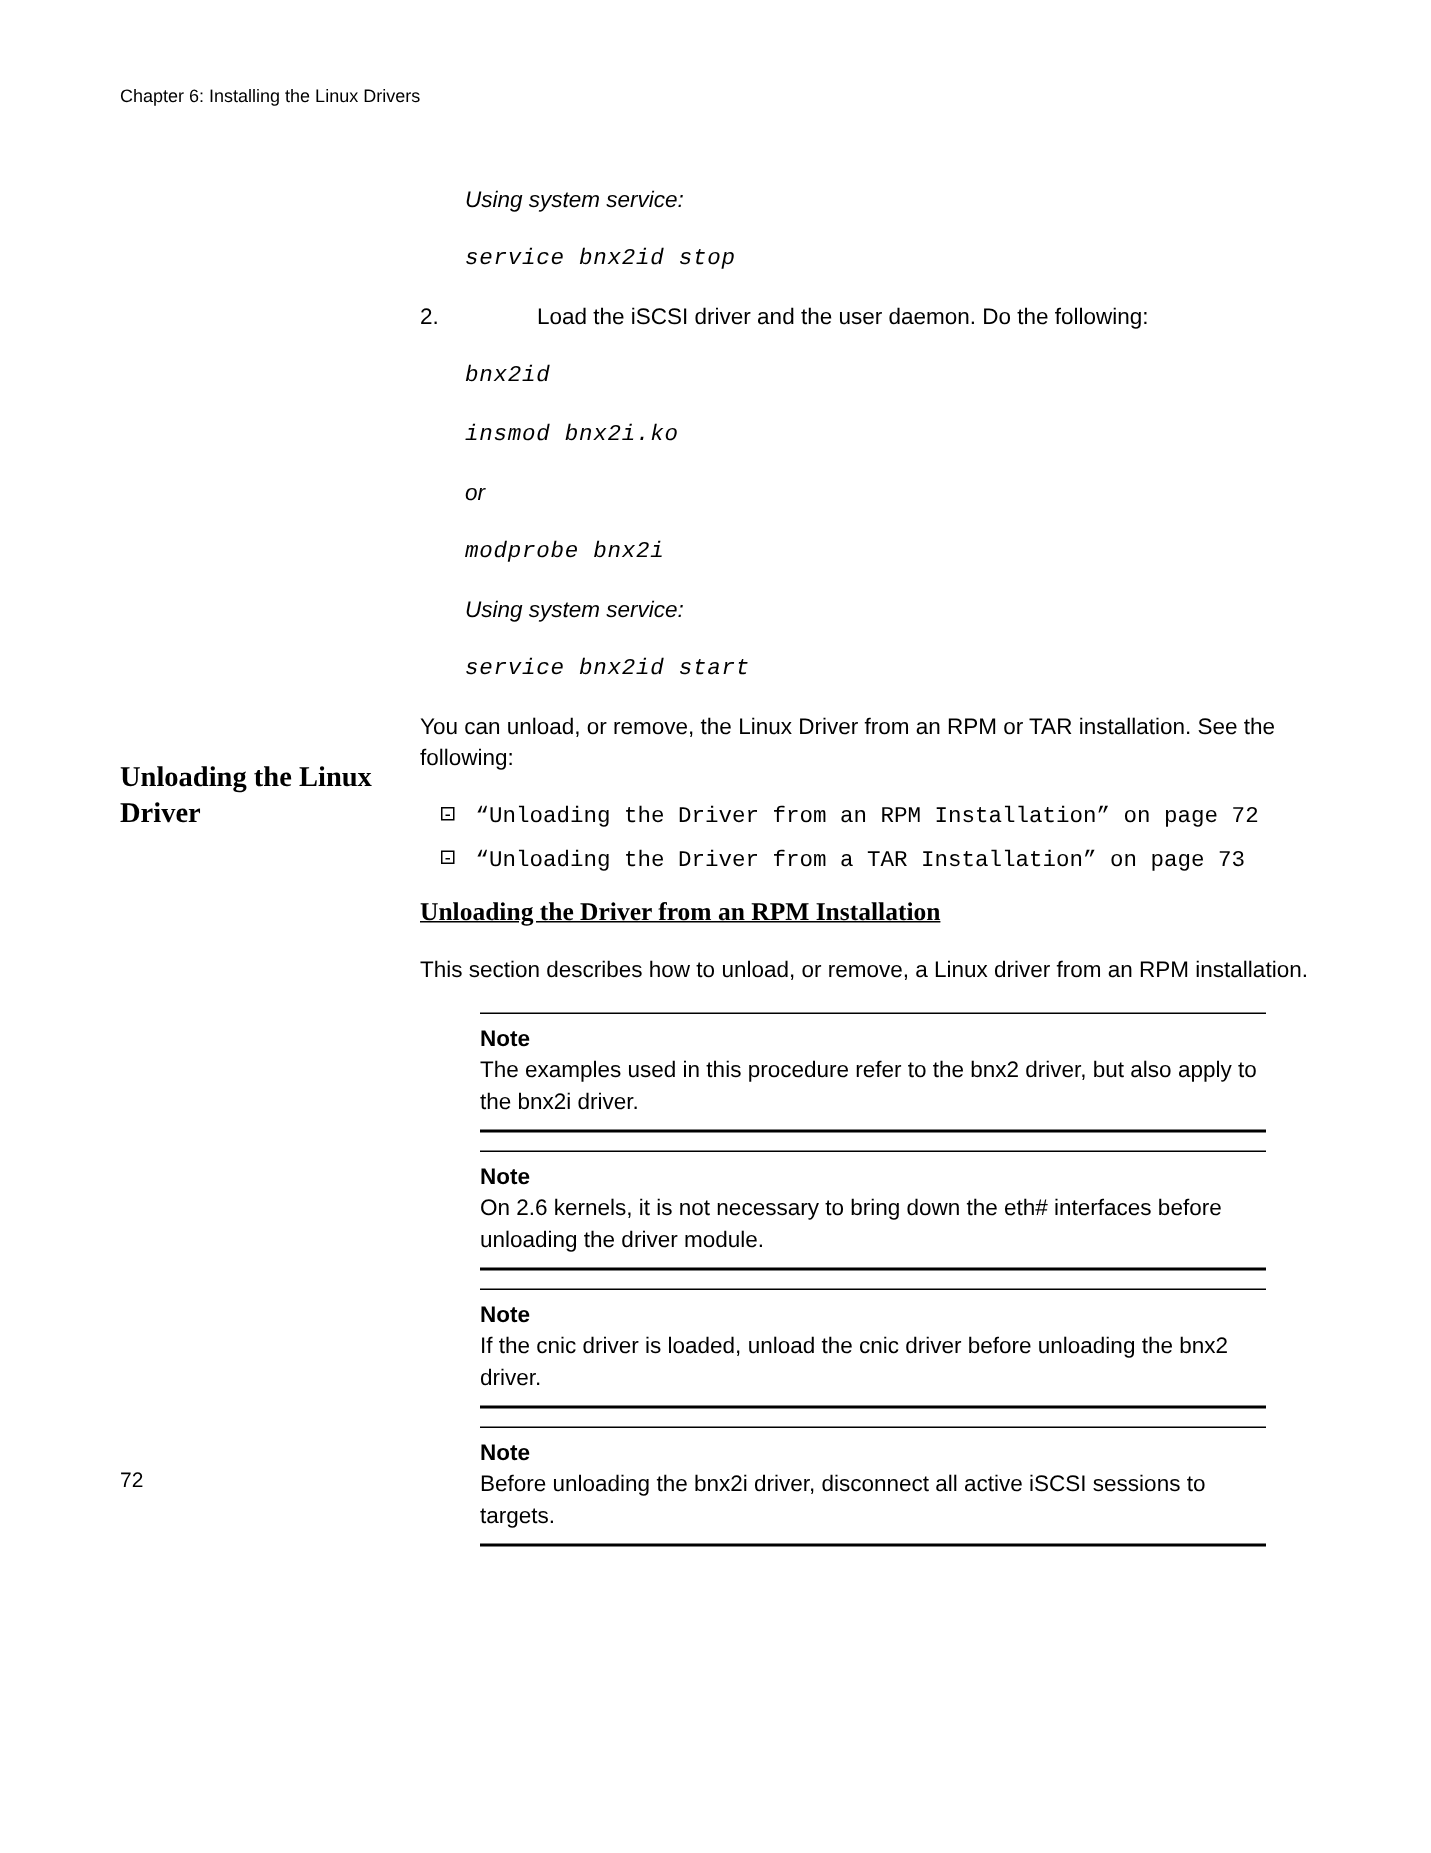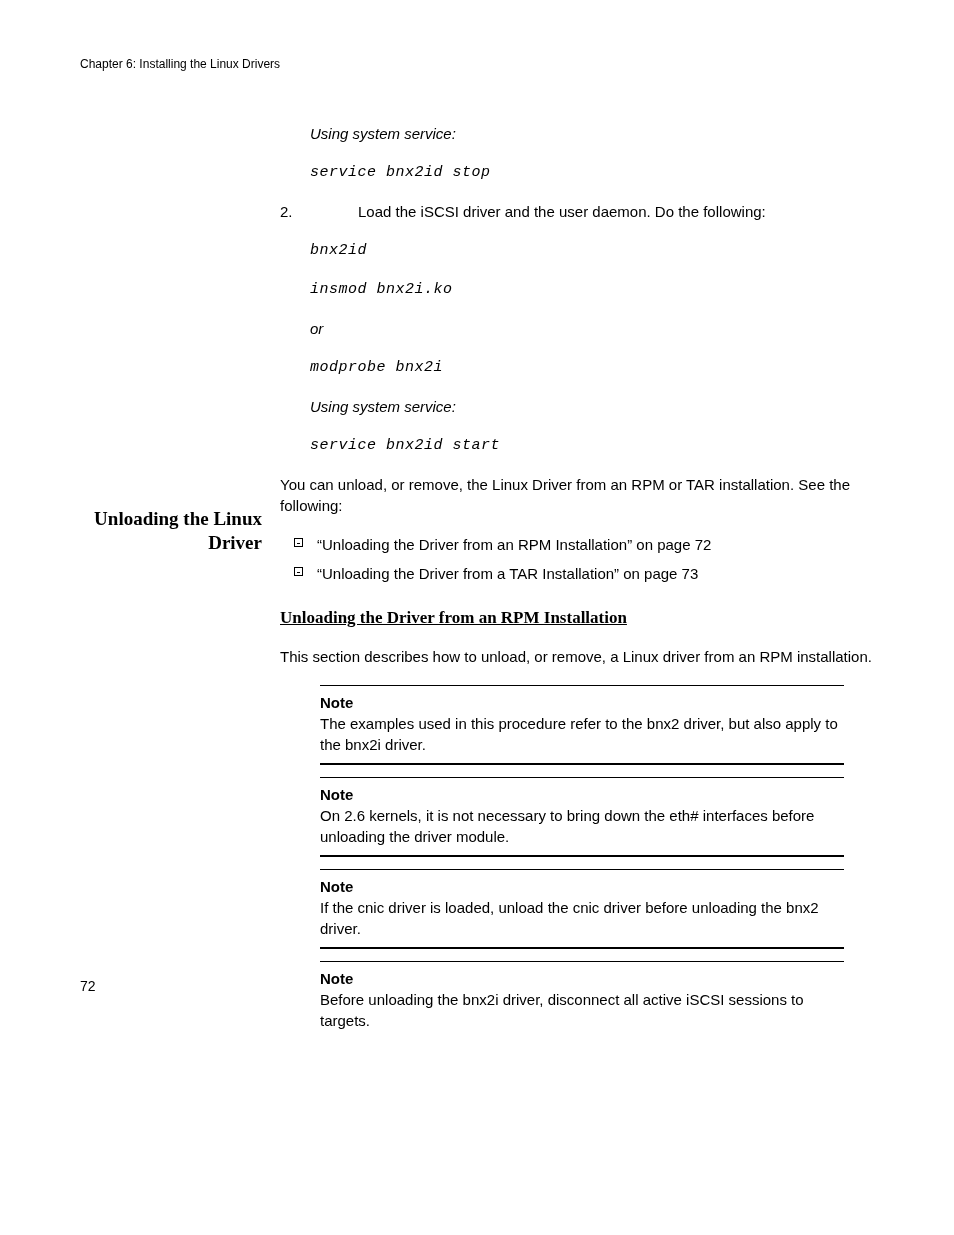--- a/index.html
+++ b/index.html
@@ -30,21 +30,21 @@
     width: 200px;
     flex-shrink: 0;
   }
   .right-col {
     flex: 1;
   }
   .section-heading {
     font-family: "Times New Roman", Times, serif;
     font-weight: bold;
     font-size: 19px;
-    text-align: right;
+    text-align: left;
     padding-right: 18px;
     line-height: 1.3;
   }
   .indent {
     margin-left: 30px;
     font-style: italic;
   }
   .para {
     margin: 0 0 18px 0;
   }
@@ -60,21 +60,22 @@
   .ol-num {
     width: 30px;
     flex-shrink: 0;
     margin-left: 0;
   }
   .ol-body {
     flex: 1;
     margin-left: 48px;
   }
   .bullets {
-    margin: 0 0 22px 0;
+    margin: 0 0 12px 0;
+    font-family: Liberation Mono, monospace;
   }
   .bullet-row {
     display: flex;
     align-items: flex-start;
     margin-bottom: 8px;
     padding-left: 14px;
   }
   .bullet-box {
     display: inline-block;
     width: 9px;

